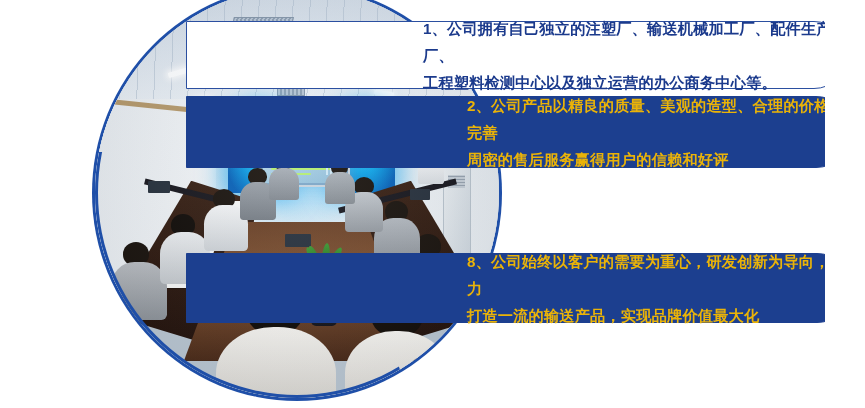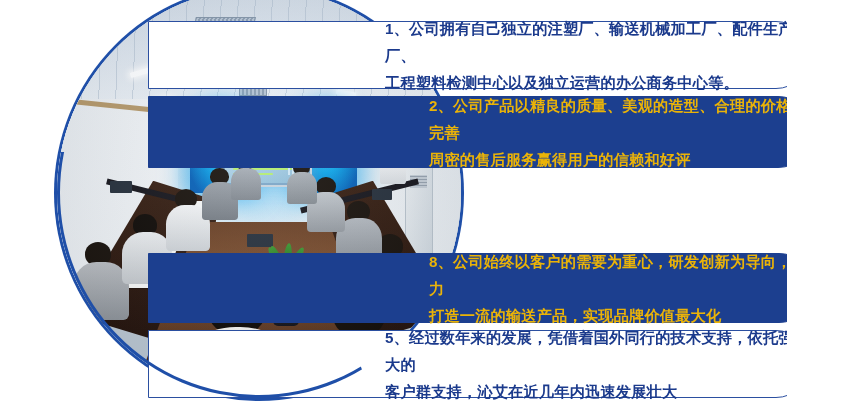--- a/index.html
+++ b/index.html
@@ -9,20 +9,21 @@
   }
   body {
     font-family: "Liberation Sans", "DejaVu Sans", sans-serif;
   }
   #stage {
     position: relative;
     width: 787px;
     height: 408px;
     background: #ffffff;
     overflow: hidden;
+    margin-left: 38px;
   }
 
   
   #photo-circle {
     position: absolute;
     left: 57px;
     top: -12px;
     width: 404px;
     height: 410px;
     border-radius: 50%;
@@ -271,24 +272,20 @@
     <span class="txt">2、公司产品以精良的质量、美观的造型、合理的价格及完善
 周密的售后服务赢得用户的信赖和好评</span>
   </div>
 
 
   <div class="block dark" id="block-4">
     <span class="txt">8、公司始终以客户的需要为重心，研发创新为导向，极力
 打造一流的输送产品，实现品牌价值最大化</span>
   </div>
 
-  <div class="block light" id="block-5">
-    <span class="txt">5、经过数年来的发展，凭借着国外同行的技术支持，依托强大的
-客户群支持，沁艾在近几年内迅速发展壮大</span>
-  </div>
 
   <div id="photo-circle">
     <div id="photo-inner">
 
       <div class="ceiling"></div>
       <div class="ceiling-stripes"></div>
       <div class="vent v1"></div>
       <div class="vent v2"></div>
       <div class="vent v3"></div>
       <div class="lightpanel l1"></div>

